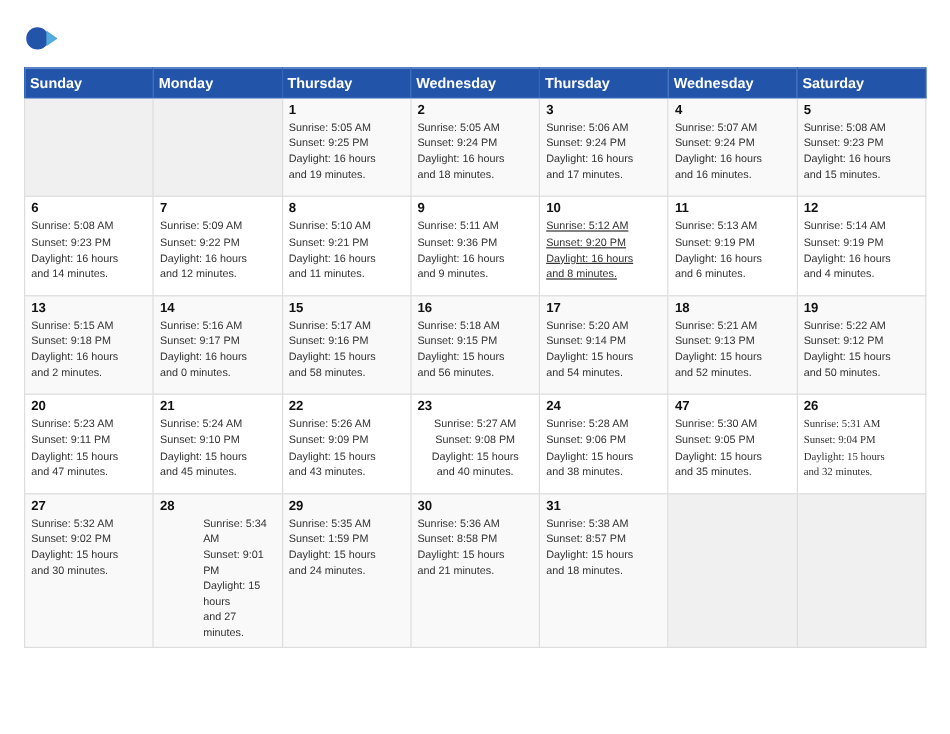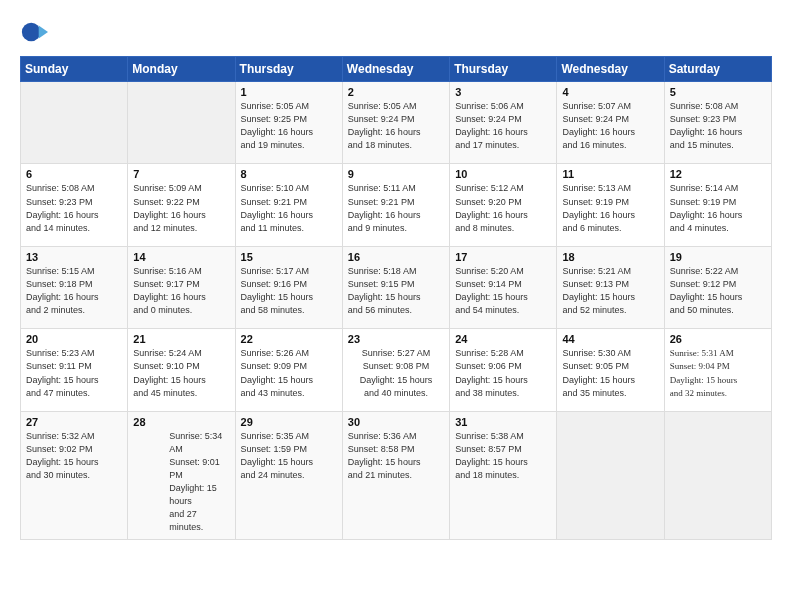--- a/index.html
+++ b/index.html
@@ -190,27 +190,27 @@
           <td>
             <span class="day-num">8</span>
             <div class="day-info" style="white-space: pre-line;">Sunrise: 5:10 AM
 Sunset: 9:21 PM
 Daylight: 16 hours
 and 11 minutes.</div>
           </td>
           <td>
             <span class="day-num">9</span>
             <div class="day-info" style="white-space: pre-line;">Sunrise: 5:11 AM
-Sunset: 9:21 PM
+Sunset: 9:36 PM
 Daylight: 16 hours
 and 9 minutes.</div>
           </td>
           <td>
             <span class="day-num">10</span>
-            <div class="day-info" style="white-space: pre-line;">Sunrise: 5:12 AM
+            <div class="day-info" style="white-space: pre-line; text-decoration: underline;">Sunrise: 5:12 AM
 Sunset: 9:20 PM
 Daylight: 16 hours
 and 8 minutes.</div>
           </td>
           <td>
             <span class="day-num">11</span>
             <div class="day-info" style="white-space: pre-line;">Sunrise: 5:13 AM
 Sunset: 9:19 PM
 Daylight: 16 hours
 and 6 minutes.</div>
@@ -304,21 +304,21 @@
 and 40 minutes.</div>
           </td>
           <td>
             <span class="day-num">24</span>
             <div class="day-info" style="white-space: pre-line;">Sunrise: 5:28 AM
 Sunset: 9:06 PM
 Daylight: 15 hours
 and 38 minutes.</div>
           </td>
           <td>
-            <span class="day-num">44</span>
+            <span class="day-num">47</span>
             <div class="day-info" style="white-space: pre-line;">Sunrise: 5:30 AM
 Sunset: 9:05 PM
 Daylight: 15 hours
 and 35 minutes.</div>
           </td>
           <td>
             <span class="day-num">26</span>
             <div class="day-info" style="white-space: pre-line; font-family: Liberation Serif, serif;">Sunrise: 5:31 AM
 Sunset: 9:04 PM
 Daylight: 15 hours

